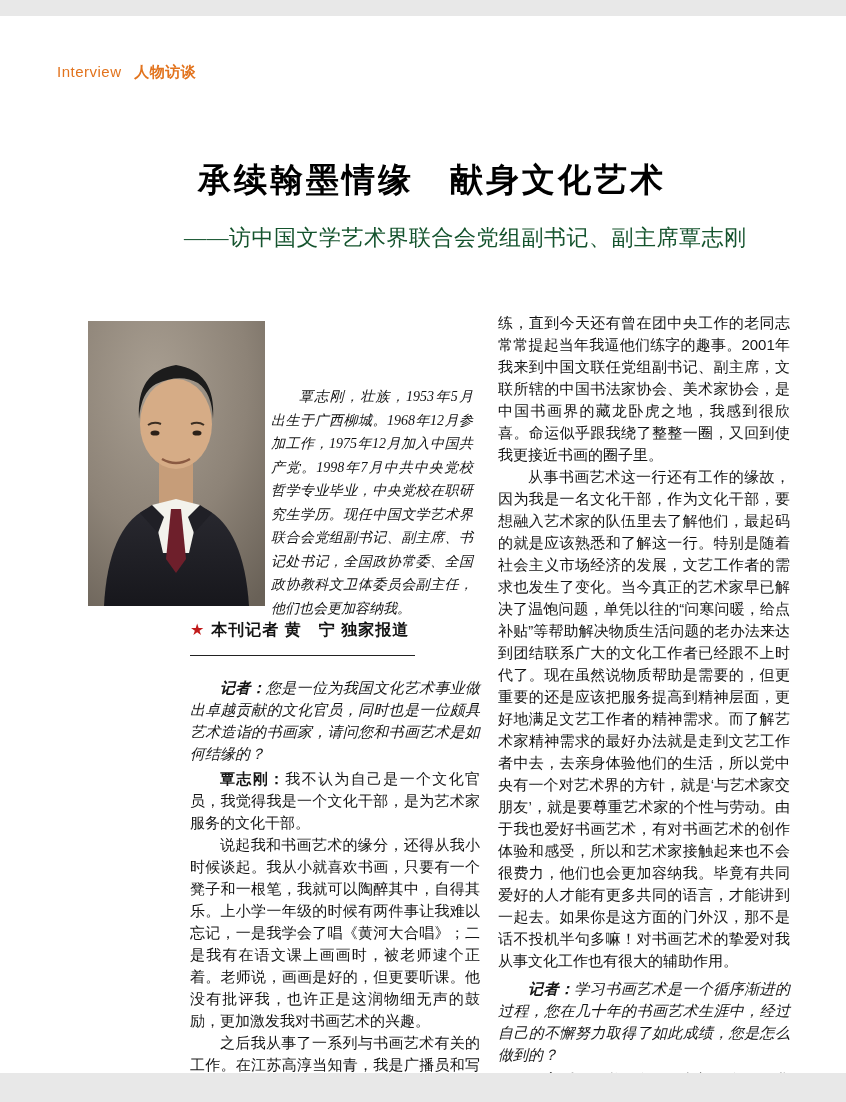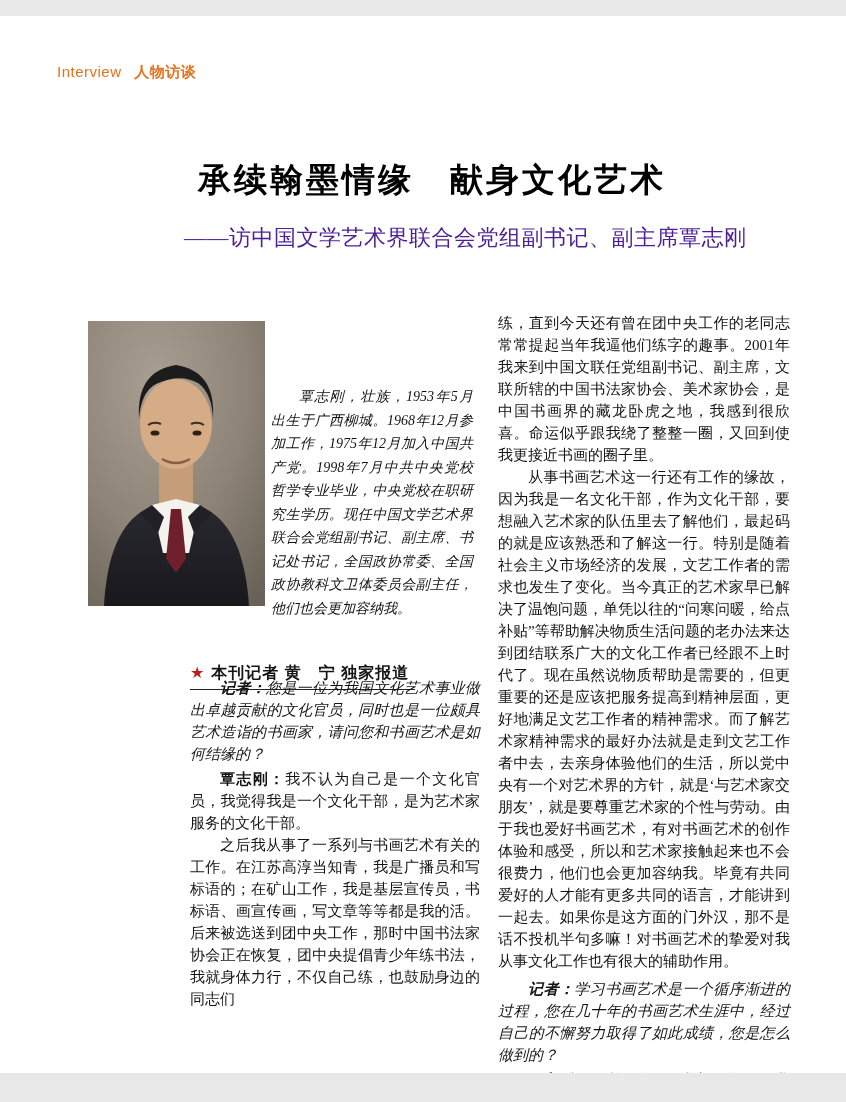--- a/index.html
+++ b/index.html
@@ -16,44 +16,44 @@
   
   .title{
     left:198px;top:142px;width:600px;
     font-family:"Liberation Serif","DejaVu Serif",serif;
     font-weight:700;font-size:33px;letter-spacing:3px;color:#000;
     white-space:nowrap;
   }
   .subtitle{
     left:184px;top:207px;width:600px;
     font-family:"Liberation Serif","DejaVu Serif",serif;
-    font-size:22px;letter-spacing:.5px;color:#4c1d95;white-space:nowrap;
+    font-size:22px;letter-spacing:.5px;color:#14532d;white-space:nowrap;
   }
   
   .photo{left:88px;top:305px;width:177px;height:285px;}
   .photo svg{display:block;width:100%;height:100%;}
   
   .bio{
     left:271px;top:369px;width:202px;
     font-family:"Liberation Serif","DejaVu Serif",serif;font-style:italic;
     font-size:14px;line-height:23.5px;text-align:justify;text-indent:2em;
     color:#111;
   }
   
   .byline{
-    left:190px;top:647px;font-size:16px;font-weight:700;
-    border-bottom:1px solid #222;padding:0 6px 5px 0;
+    left:190px;top:604px;font-size:16px;font-weight:700;
+    border-bottom:1px solid #222;padding:0 6px 14px 0;
     letter-spacing:1px;white-space:nowrap;
   }
   .byline .star{color:#c11a1a;margin-right:6px;font-weight:400;}
   
   .col{line-height:22px;font-size:15px;}
   .col-left{left:190px;top:655px;width:290px;}
   .col-right{left:498px;top:296px;width:292px;}
-  .col p{margin:0;text-indent:2em;text-align:justify;font-family:Liberation Serif, serif;}
+  .col p{margin:0;text-indent:2em;text-align:justify;}
   .col p.cont{text-indent:0;}
   .col p.question{
     font-family:"Liberation Serif","DejaVu Serif",serif;font-style:italic;
     margin:6px 0 3px 0;
   }
   .lead{font-weight:700;}
   
   .footer{left:55px;top:1071px;font-size:12px;color:#222;letter-spacing:.3px;}
   .footer .pagenum{font-weight:700;font-size:15px;margin-right:6px;}
   .footer .en{margin-left:4px;}
@@ -105,20 +105,21 @@
 
   <div class="abs bio">覃志刚，壮族，1953年5月出生于广西柳城。1968年12月参加工作，1975年12月加入中国共产党。1998年7月中共中央党校哲学专业毕业，中央党校在职研究生学历。现任中国文学艺术界联合会党组副书记、副主席、书记处书记，全国政协常委、全国政协教科文卫体委员会副主任，他们也会更加容纳我。</div>
 
   <div class="abs byline">
     <span class="star">★</span><span>本刊记者 黄　宁 独家报道</span>
   </div>
 
   <div class="abs col col-left">
     <p class="question"><span class="lead">记者：</span><span>您是一位为我国文化艺术事业做出卓越贡献的文化官员，同时也是一位颇具艺术造诣的书画家，请问您和书画艺术是如何结缘的？</span></p>
     <p><span class="lead">覃志刚：</span><span>我不认为自己是一个文化官员，我觉得我是一个文化干部，是为艺术家服务的文化干部。</span></p>
+    <p><span>说起我和书画艺术的缘分，还得从我小时候谈起。我从小就喜欢书画，只要有一个凳子和一根笔，我就可以陶醉其中，自得其乐。上小学一年级的时候有两件事让我难以忘记，一是我学会了唱《黄河大合唱》；二是我有在语文课上画画时，被老师逮个正着。老师说，画画是好的，但更要听课。他没有批评我，也许正是这润物细无声的鼓励，更加激发我对书画艺术的兴趣。</span></p>
     <p><span>之后我从事了一系列与书画艺术有关的工作。在江苏高淳当知青，我是广播员和写标语的；在矿山工作，我是基层宣传员，书标语、画宣传画，写文章等等都是我的活。后来被选送到团中央工作，那时中国书法家协会正在恢复，团中央提倡青少年练书法，我就身体力行，不仅自己练，也鼓励身边的同志们</span></p>
   </div>
 
   <div class="abs col col-right">
     <p class="cont"><span>练，直到今天还有曾在团中央工作的老同志常常提起当年我逼他们练字的趣事。2001年我来到中国文联任党组副书记、副主席，文联所辖的中国书法家协会、美术家协会，是中国书画界的藏龙卧虎之地，我感到很欣喜。命运似乎跟我绕了整整一圈，又回到使我更接近书画的圈子里。</span></p>
     <p><span>从事书画艺术这一行还有工作的缘故，因为我是一名文化干部，作为文化干部，要想融入艺术家的队伍里去了解他们，最起码的就是应该熟悉和了解这一行。特别是随着社会主义市场经济的发展，文艺工作者的需求也发生了变化。当今真正的艺术家早已解决了温饱问题，单凭以往的“问寒问暖，给点补贴”等帮助解决物质生活问题的老办法来达到团结联系广大的文化工作者已经跟不上时代了。现在虽然说物质帮助是需要的，但更重要的还是应该把服务提高到精神层面，更好地满足文艺工作者的精神需求。而了解艺术家精神需求的最好办法就是走到文艺工作者中去，去亲身体验他们的生活，所以党中央有一个对艺术界的方针，就是‘与艺术家交朋友’，就是要尊重艺术家的个性与劳动。由于我也爱好书画艺术，有对书画艺术的创作体验和感受，所以和艺术家接触起来也不会很费力，他们也会更加容纳我。毕竟有共同爱好的人才能有更多共同的语言，才能讲到一起去。如果你是这方面的门外汉，那不是话不投机半句多嘛！对书画艺术的挚爱对我从事文化工作也有很大的辅助作用。</span></p>
     <p class="question"><span class="lead">记者：</span><span>学习书画艺术是一个循序渐进的过程，您在几十年的书画艺术生涯中，经过自己的不懈努力取得了如此成绩，您是怎么做到的？</span></p>
     <p><span class="lead">覃志刚：</span><span>在书画学习的入门阶段，临摹是必经途径，也是非常重要的基本功。俗话说，“千里之行，始于足下”，只有反复临摹练习，方能悟得其中三昧。对于书法来讲，临摹的过程就是熟悉笔性，入规入矩的过程，是从一家入手，逐步扩大触类旁通，博取众长的过程。我学习书法也是从临摹名家的帖开始，初学是柳公权、赵孟頫等名家楷书，继而专攻行草，于“二王”、王铎用力尤深，近年学习怀素、林散之等。当然</span></p>
   </div>
 

